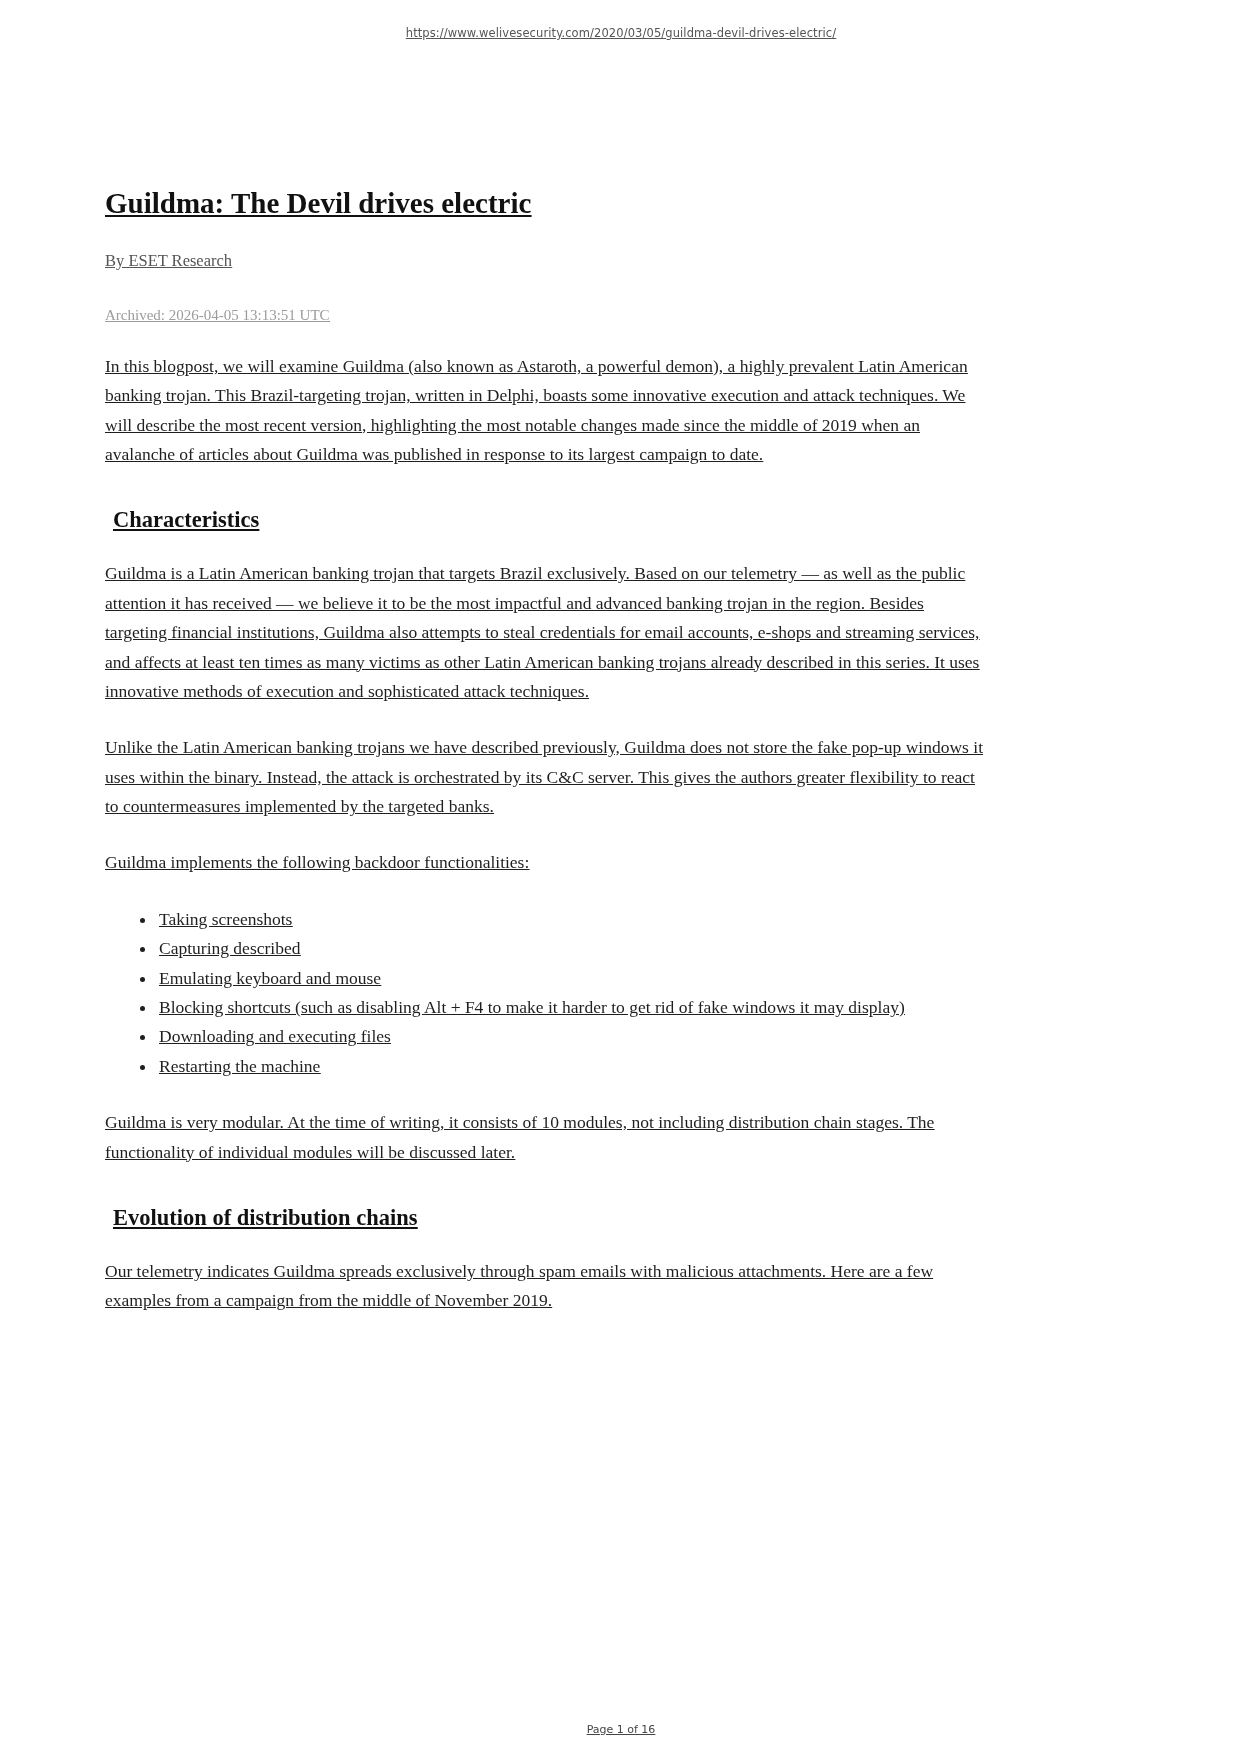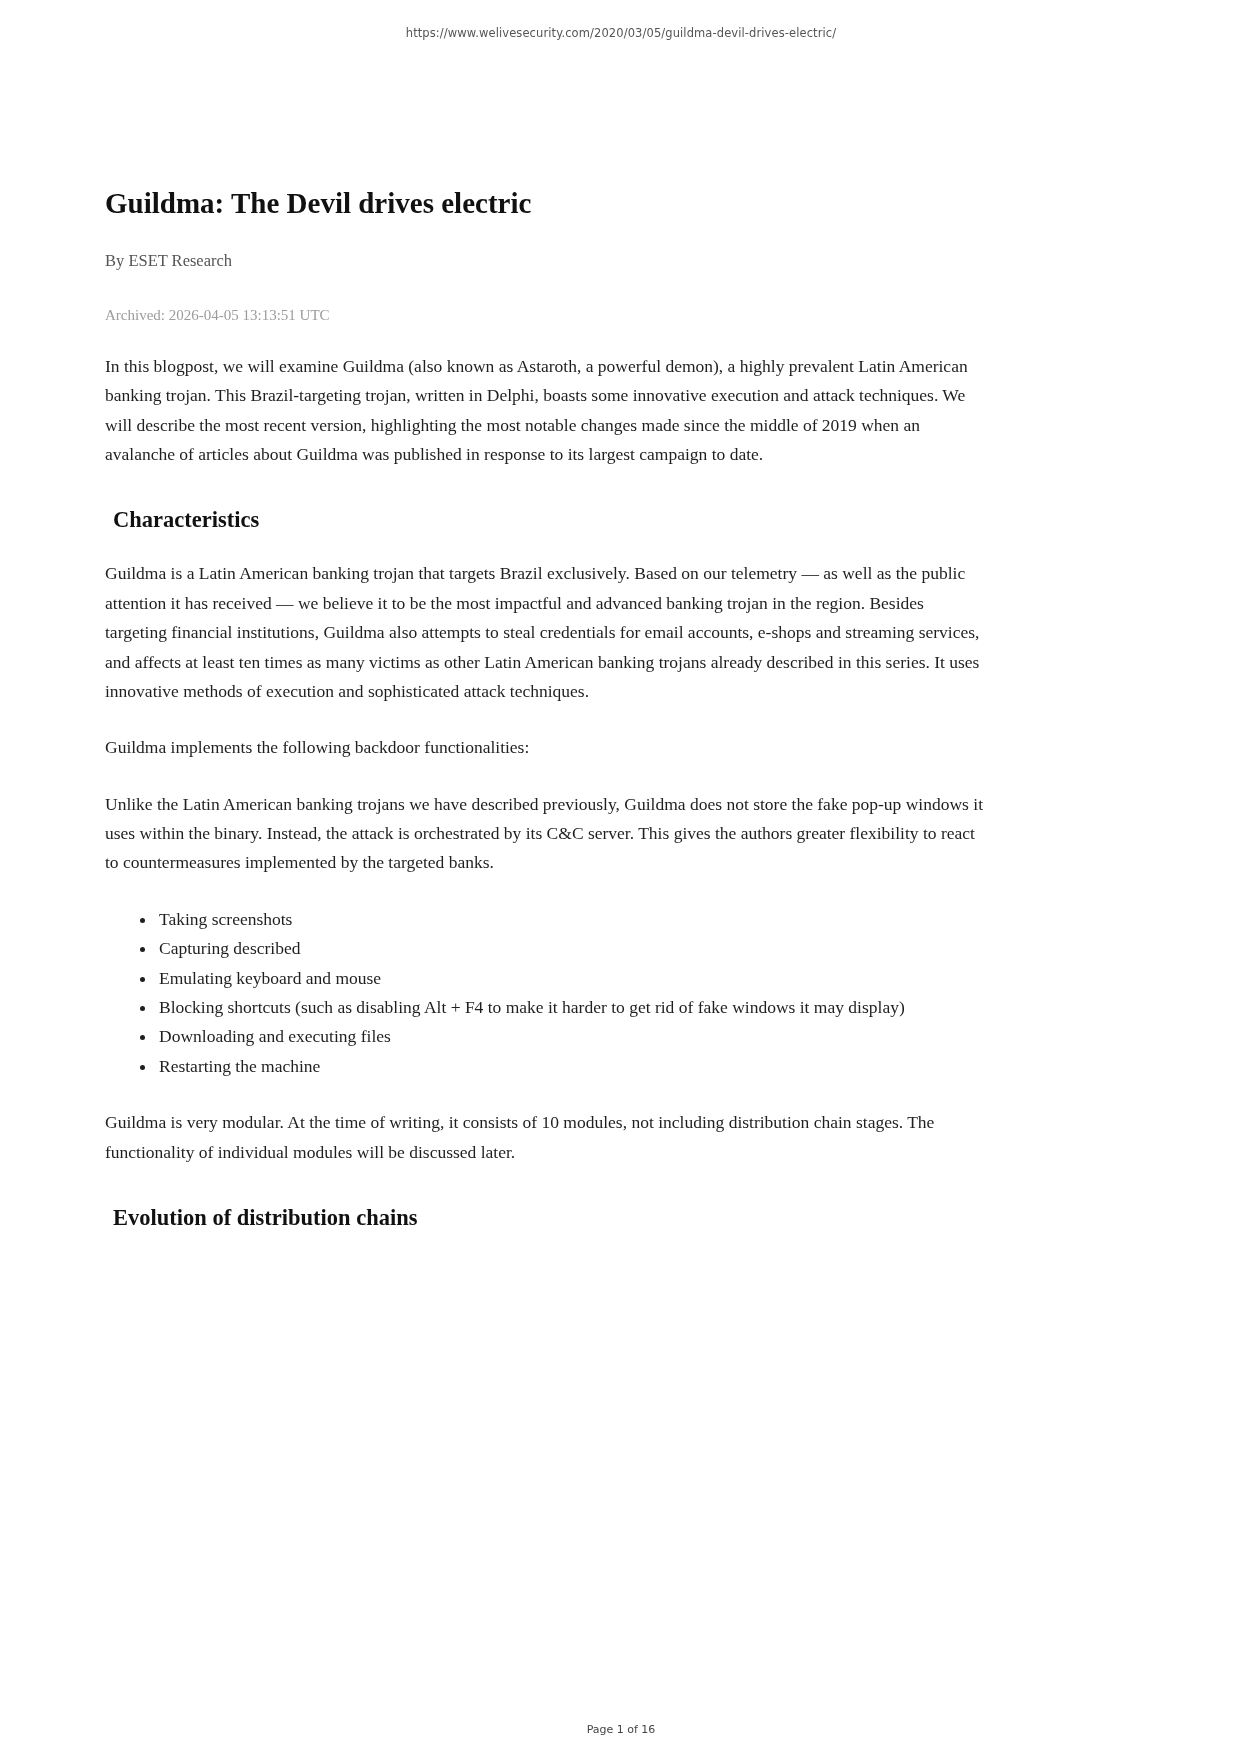--- a/index.html
+++ b/index.html
@@ -1,15 +1,15 @@
 <!DOCTYPE html>
 <html><head>
 <meta charset="utf-8">
 <style>
-  * { box-sizing: border-box; }
+  * { box-sizing: border-box; text-decoration: underline; }
   html, body { margin: 0; padding: 0; background: #ffffff; }
   .page {
     position: relative;
     width: 1242px;
     height: 1756px;
     margin: 0 auto;
     background: #ffffff;
     font-family: "Liberation Serif", serif;
     color: #1a1a1a;
     overflow: hidden;
@@ -96,35 +96,36 @@
     <div class="byline">By ESET Research</div>
 
     <div class="archived">Archived: 2026-04-05 13:13:51 UTC</div>
 
     <p class="body-text">In this blogpost, we will examine Guildma (also known as Astaroth, a powerful demon), a highly prevalent Latin American banking trojan. This Brazil-targeting trojan, written in Delphi, boasts some innovative execution and attack techniques. We will describe the most recent version, highlighting the most notable changes made since the middle of 2019 when an avalanche of articles about Guildma was published in response to its largest campaign to date.</p>
 
     <h2 class="section-heading">Characteristics</h2>
 
     <p class="body-text">Guildma is a Latin American banking trojan that targets Brazil exclusively. Based on our telemetry — as well as the public attention it has received — we believe it to be the most impactful and advanced banking trojan in the region. Besides targeting financial institutions, Guildma also attempts to steal credentials for email accounts, e-shops and streaming services, and affects at least ten times as many victims as other Latin American banking trojans already described in this series. It uses innovative methods of execution and sophisticated attack techniques.</p>
 
+    <p class="body-text">Unlike the Latin American banking trojans we have described previously, Guildma does not store the fake pop-up windows it uses within the binary. Instead, the attack is orchestrated by its C&amp;C server. This gives the authors greater flexibility to react to countermeasures implemented by the targeted banks.</p>
+
     <p class="body-text">Guildma implements the following backdoor functionalities:</p>
-
-    <p class="body-text">Unlike the Latin American banking trojans we have described previously, Guildma does not store the fake pop-up windows it uses within the binary. Instead, the attack is orchestrated by its C&amp;C server. This gives the authors greater flexibility to react to countermeasures implemented by the targeted banks.</p>
 
     <ul class="bullet-list">
       <li>Taking screenshots</li>
       <li>Capturing described</li>
       <li>Emulating keyboard and mouse</li>
       <li>Blocking shortcuts (such as disabling Alt + F4 to make it harder to get rid of fake windows it may display)</li>
       <li>Downloading and executing files</li>
       <li>Restarting the machine</li>
     </ul>
 
     <p class="body-text">Guildma is very modular. At the time of writing, it consists of 10 modules, not including distribution chain stages. The functionality of individual modules will be discussed later.</p>
 
     <h2 class="section-heading">Evolution of distribution chains</h2>
 
+    <p class="body-text">Our telemetry indicates Guildma spreads exclusively through spam emails with malicious attachments. Here are a few examples from a campaign from the middle of November 2019.</p>
 
   </div>
 
   <div class="doc-footer">Page 1 of 16</div>
 
 </div>
 
 </body></html>

